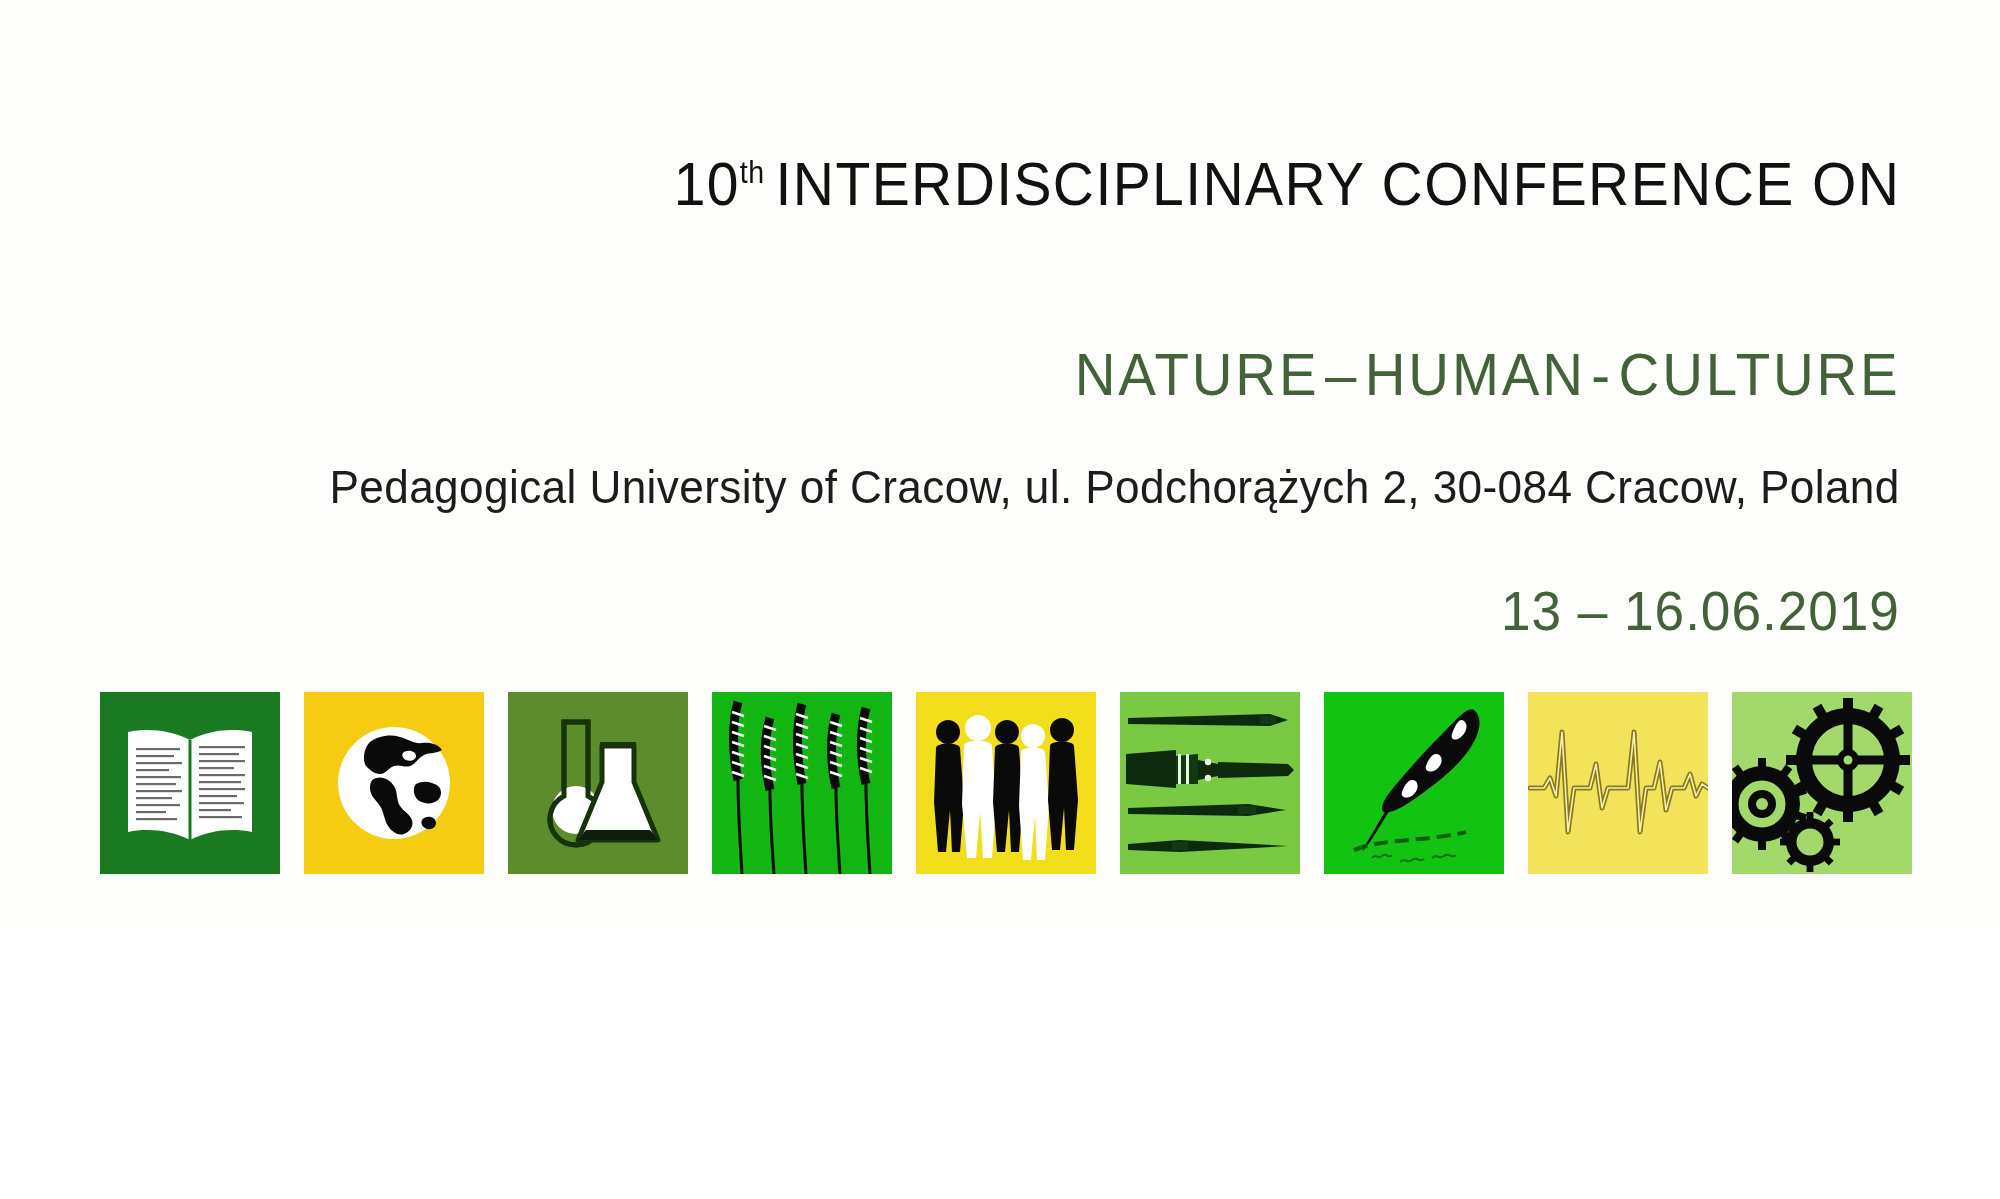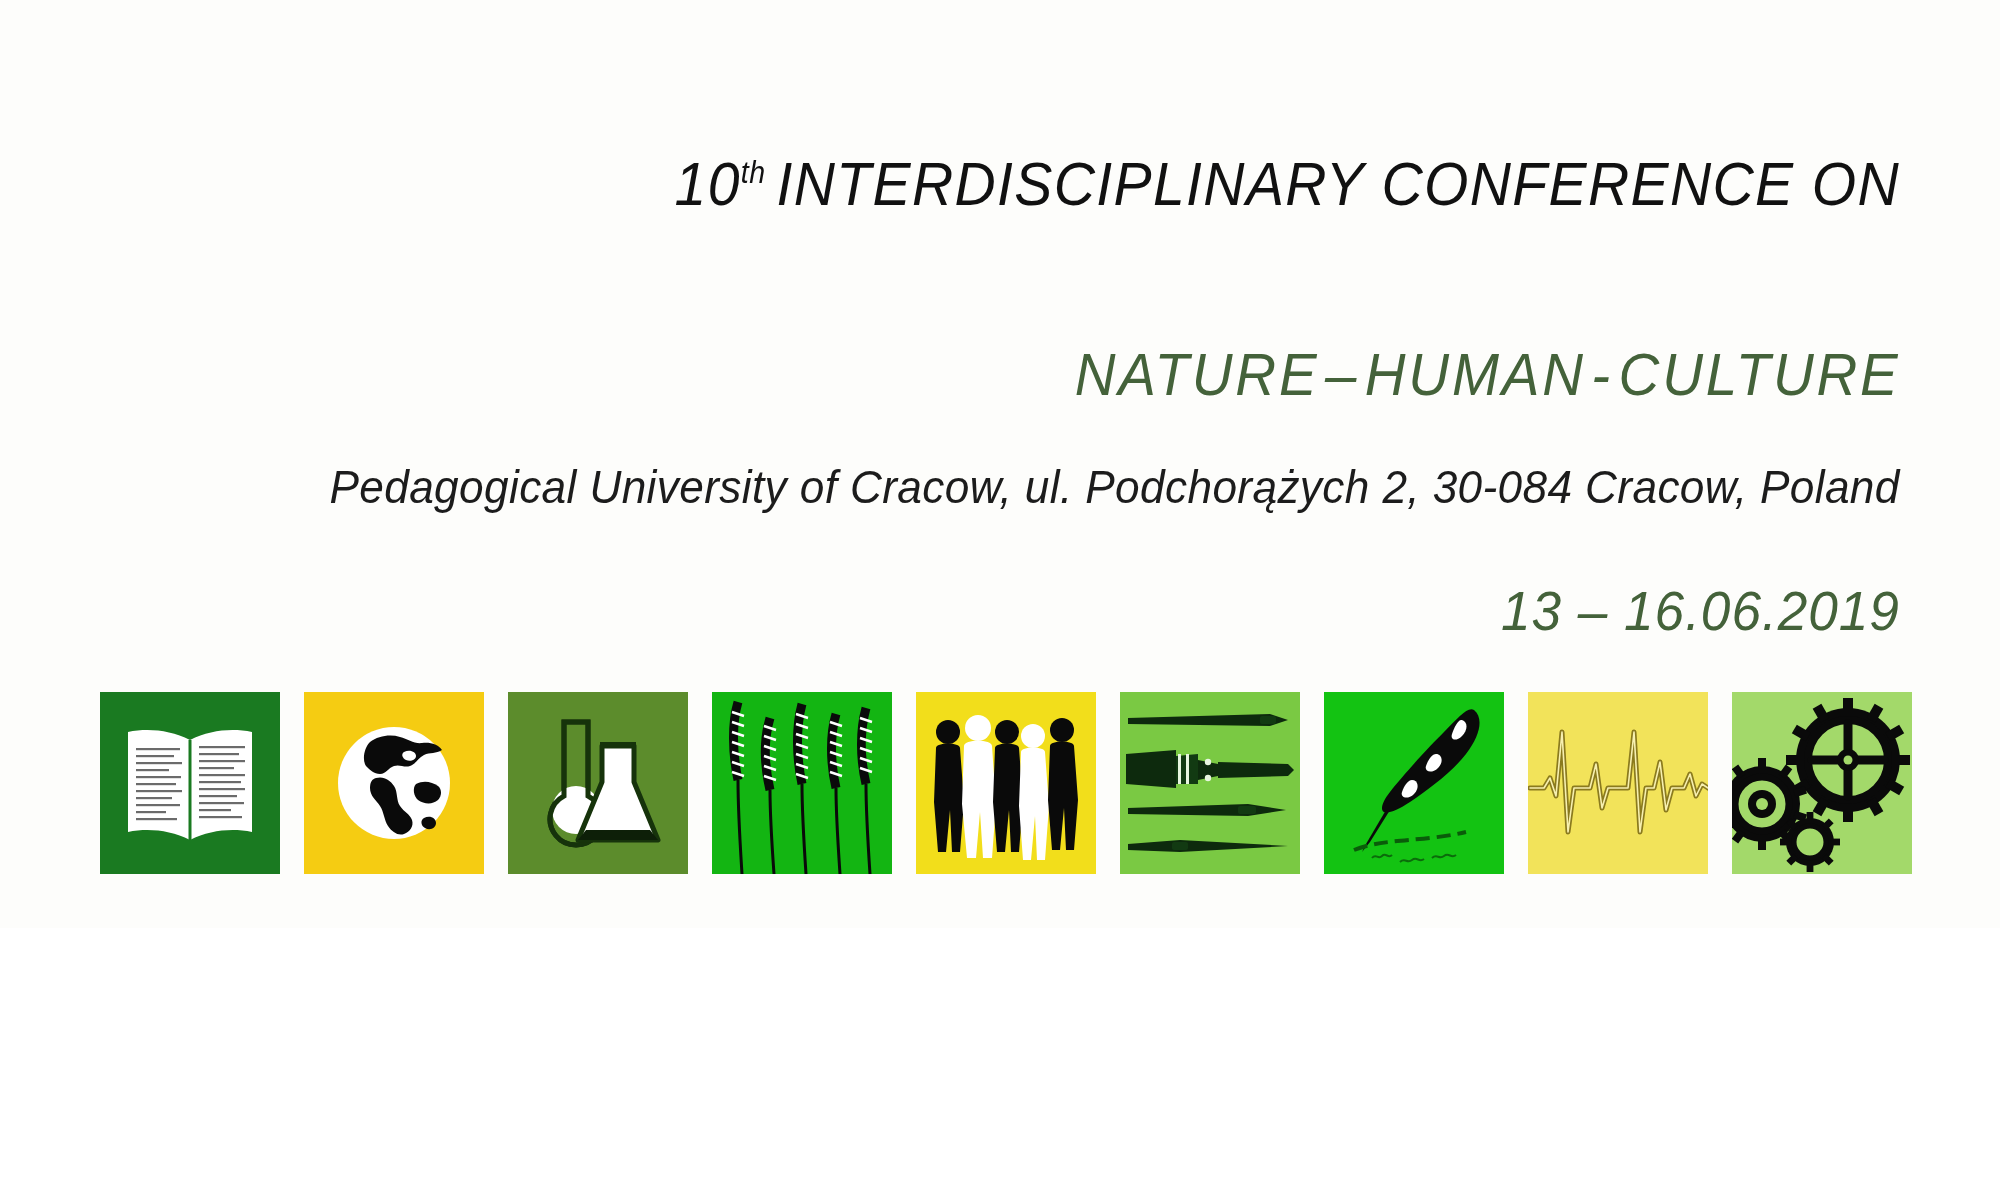--- a/index.html
+++ b/index.html
@@ -14,21 +14,20 @@
     overflow: hidden;
     font-family: "Liberation Sans", sans-serif;
     -webkit-font-smoothing: antialiased;
   }
 
   #banner {
     position: relative;
     width: 2000px;
     height: 928px;
     background: #fdfdfb;
-    font-style: italic;
   }
 
   
   .text-block {
     position: absolute;
     left: 0;
     top: 0;
     width: 1950px;
     text-align: right;
   }

